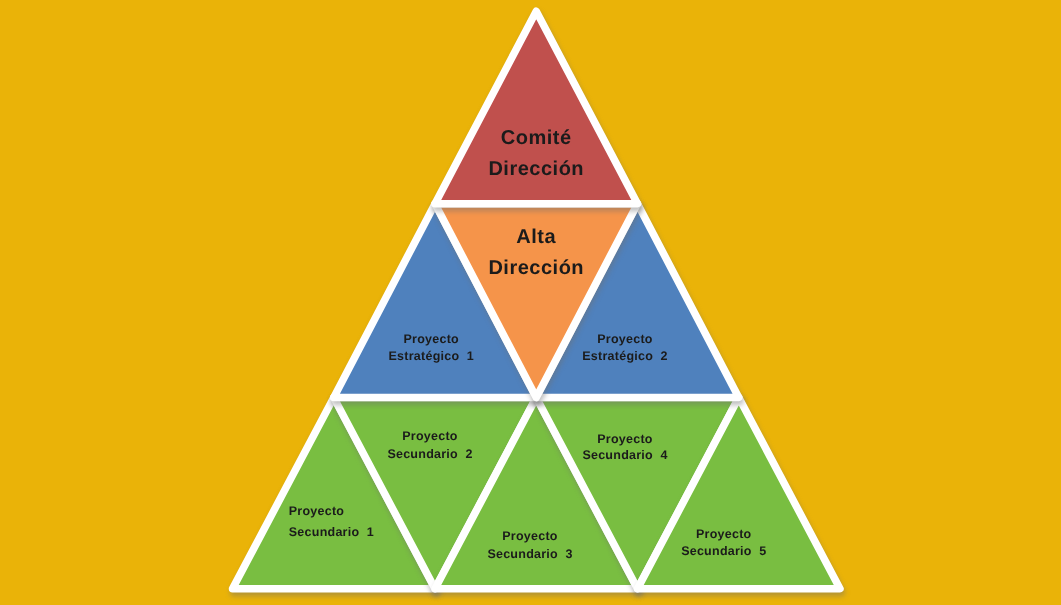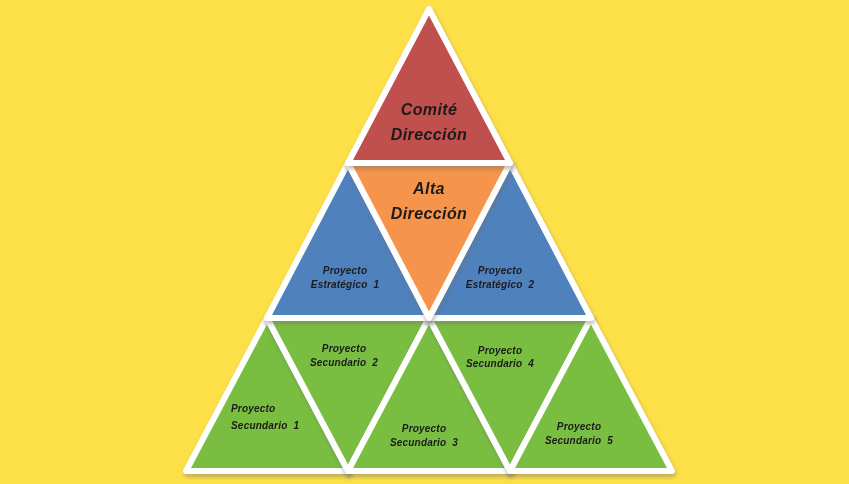--- a/index.html
+++ b/index.html
@@ -7,22 +7,21 @@
     padding: 0;
     background: #ffffff;
     width: 849px;
     height: 484px;
     overflow: hidden;
   }
   .canvas {
     position: relative;
     width: 849px;
     height: 484px;
-    background: #fde047;
-    font-style: italic;
+    background: #eab308;
   }
   svg { display: block; }
   .tri {
     stroke: #ffffff;
     stroke-width: 6;
     stroke-linejoin: round;
     filter: drop-shadow(1px 3px 2px rgba(110,110,110,0.45));
   }
   .lbl {
     font-family: "Liberation Sans", sans-serif;

